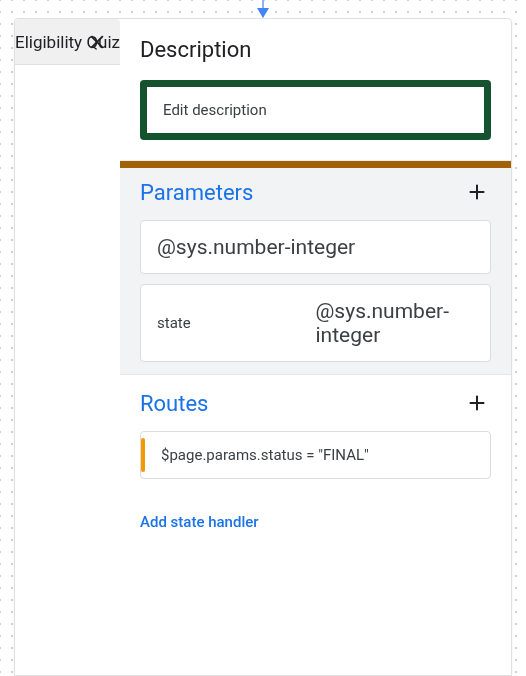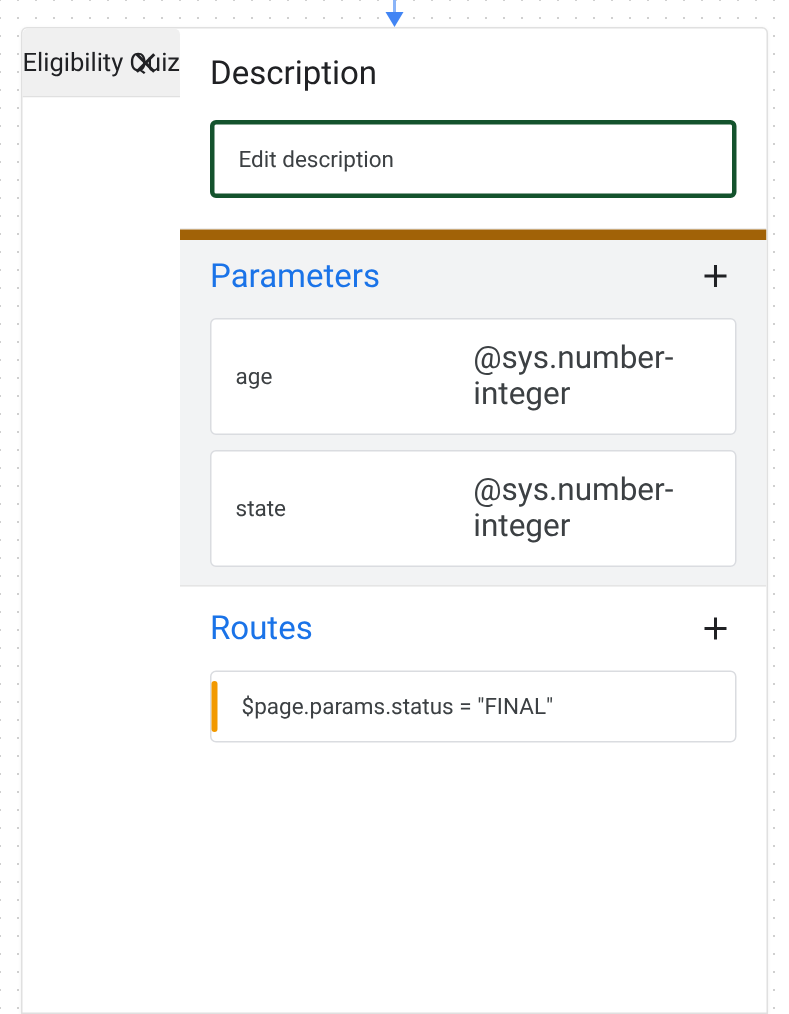--- a/index.html
+++ b/index.html
@@ -112,21 +112,21 @@
       height: 28px;
       display: flex;
       align-items: center;
       justify-content: center;
       cursor: pointer;
       color: #202124;
     }
     .plus-btn svg { width: 22px; height: 22px; }
     .field-box {
       background: #fff;
-      border: 3px solid #14532d;
+      border: 7px solid #14532d;
       border-radius: 4px;
       padding: 14px 16px;
       font-size: 15px;
       color: #3c4043;
       cursor: pointer;
     }
     .param-row {
       background: #fff;
       border: 1px solid #dadce0;
       border-radius: 4px;
@@ -217,21 +217,20 @@
       <div class="heading-row">
         <div class="section-heading link">Parameters</div>
         <div class="plus-btn">
           <svg viewBox="0 0 24 24">
             <line x1="12" y1="4" x2="12" y2="20" stroke="currentColor" stroke-width="2.2"></line>
             <line x1="4" y1="12" x2="20" y2="12" stroke="currentColor" stroke-width="2.2"></line>
           </svg>
         </div>
       </div>
       <div class="param-row">
-        <div class="param-name">age</div>
         <div class="param-type">@sys.number-integer</div>
       </div>
       <div class="param-row">
         <div class="param-name">state</div>
         <div class="param-type">@sys.number-integer</div>
       </div>
     </div>
 
     <div class="section routes">
       <div class="heading-row">
@@ -241,15 +240,16 @@
             <line x1="12" y1="4" x2="12" y2="20" stroke="currentColor" stroke-width="2.2"></line>
             <line x1="4" y1="12" x2="20" y2="12" stroke="currentColor" stroke-width="2.2"></line>
           </svg>
         </div>
       </div>
       <div class="route-row">
         <div class="route-text">$page.params.status = "FINAL"</div>
       </div>
     </div>
 
+    <div class="add-handler">Add state handler</div>
 
   </div>
 </div>
 
 </body></html>

